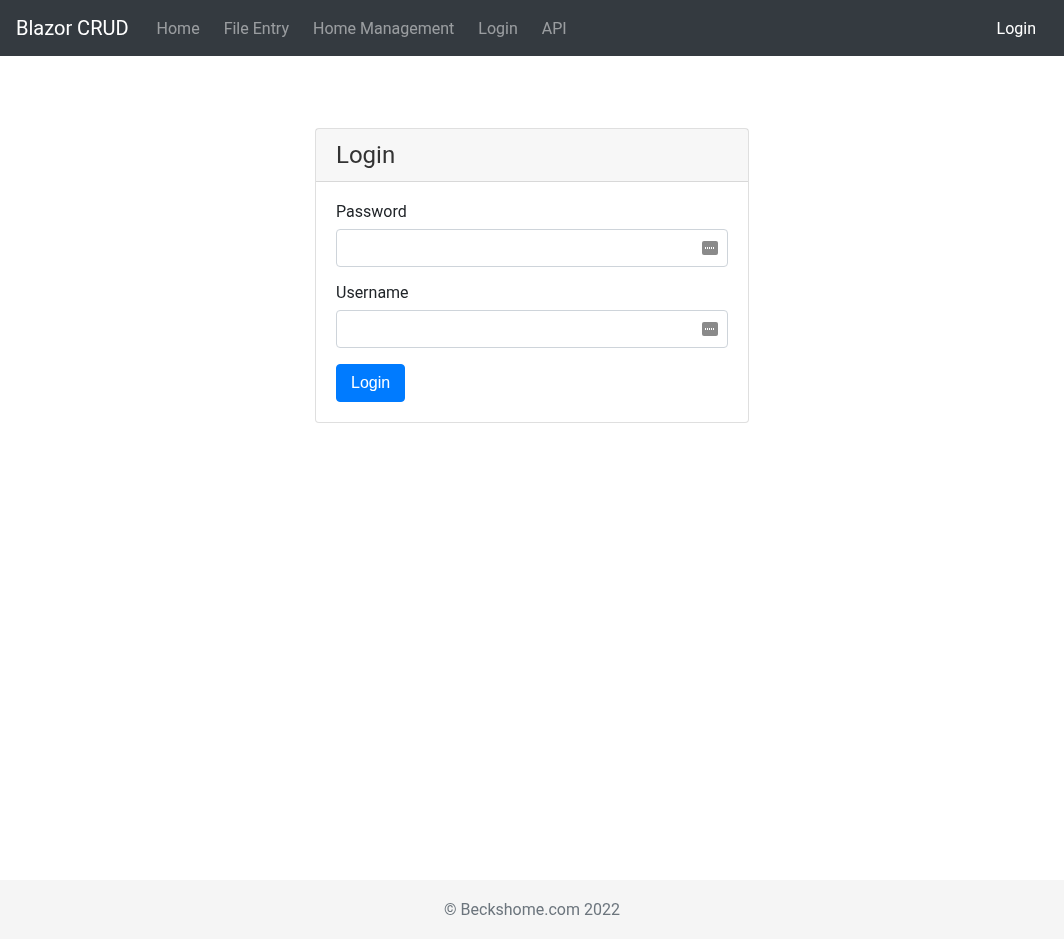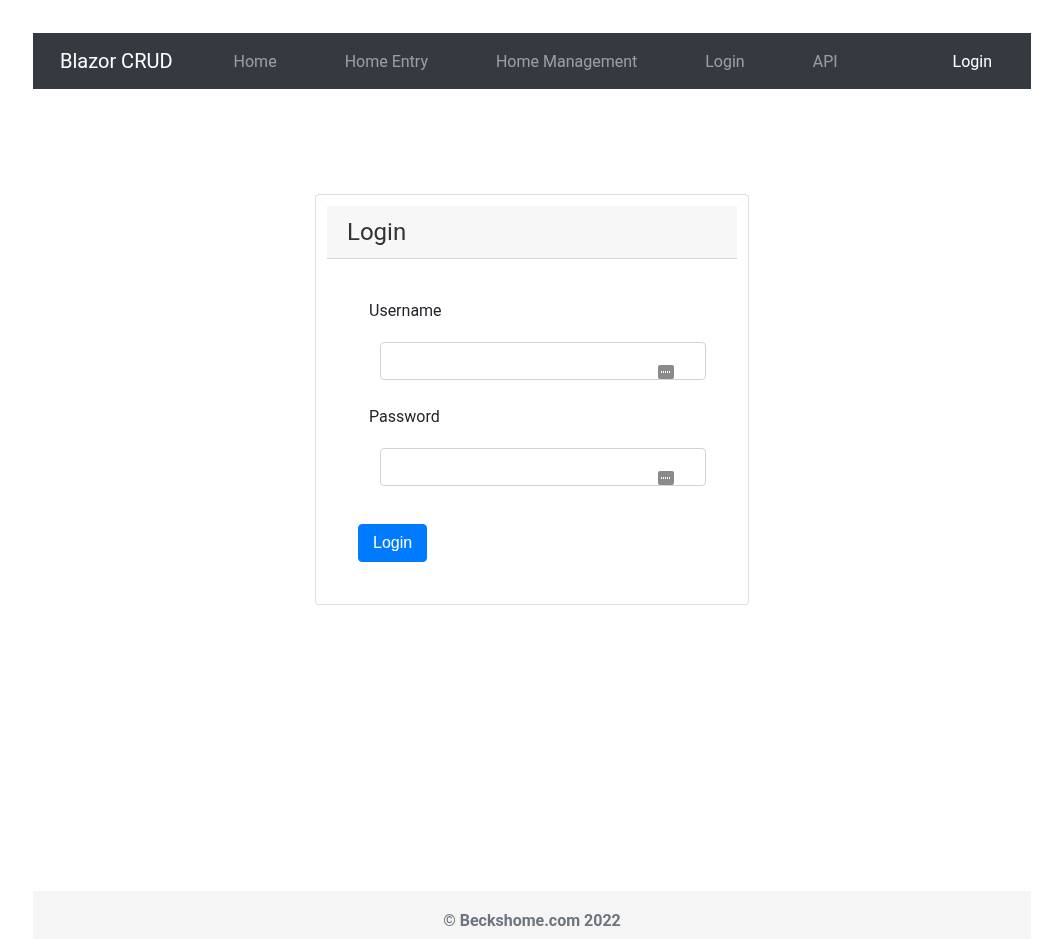--- a/index.html
+++ b/index.html
@@ -1,16 +1,16 @@
 <!DOCTYPE html>
 <html><head>
   <meta charset="utf-8">
   <style>
     * {
-      margin: 11px;
+      margin: 0;
       padding: 0;
       box-sizing: border-box;
     }
     body {
       font-family: -apple-system, BlinkMacSystemFont, "Segoe UI", Roboto, "Helvetica Neue", Arial, sans-serif;
       font-size: 16px;
       color: #212529;
       background: #fff;
       min-height: 939px;
       display: flex;
@@ -127,53 +127,52 @@
       border-radius: 4px;
       cursor: pointer;
       line-height: 1.5;
     }
     .footer {
       background-color: #f5f5f5;
       padding: 20px 0;
       text-align: center;
       color: #6c757d;
       font-size: 16px;
-      font-weight: bold;
     }
   </style>
 </head>
 <body>
 
 <nav class="navbar">
   <a class="navbar-brand">Blazor CRUD</a>
   <ul class="navbar-nav">
     <li><a class="nav-link">Home</a></li>
-    <li><a class="nav-link">Home Entry</a></li>
+    <li><a class="nav-link">File Entry</a></li>
     <li><a class="nav-link">Home Management</a></li>
     <li><a class="nav-link">Login</a></li>
     <li><a class="nav-link">API</a></li>
   </ul>
   <a class="nav-link-right">Login</a>
 </nav>
 
 <div class="main-content">
   <div class="card">
     <div class="card-header">Login</div>
     <div class="card-body">
       <div class="form-group">
-        <label class="form-label">Username</label>
+        <label class="form-label">Password</label>
         <div class="input-wrapper">
-          <input type="text" class="form-control" value="" style="">
+          <input type="password" class="form-control" value="" style="">
           <span class="input-icon"></span>
         </div>
       </div>
       <div class="form-group">
-        <label class="form-label">Password</label>
+        <label class="form-label">Username</label>
         <div class="input-wrapper">
-          <input type="password" class="form-control" value="" style="">
+          <input type="text" class="form-control" value="" style="">
           <span class="input-icon"></span>
         </div>
       </div>
       <button class="btn-primary">Login</button>
     </div>
   </div>
 </div>
 
 <footer class="footer">
   <span>© Beckshome.com 2022</span>

